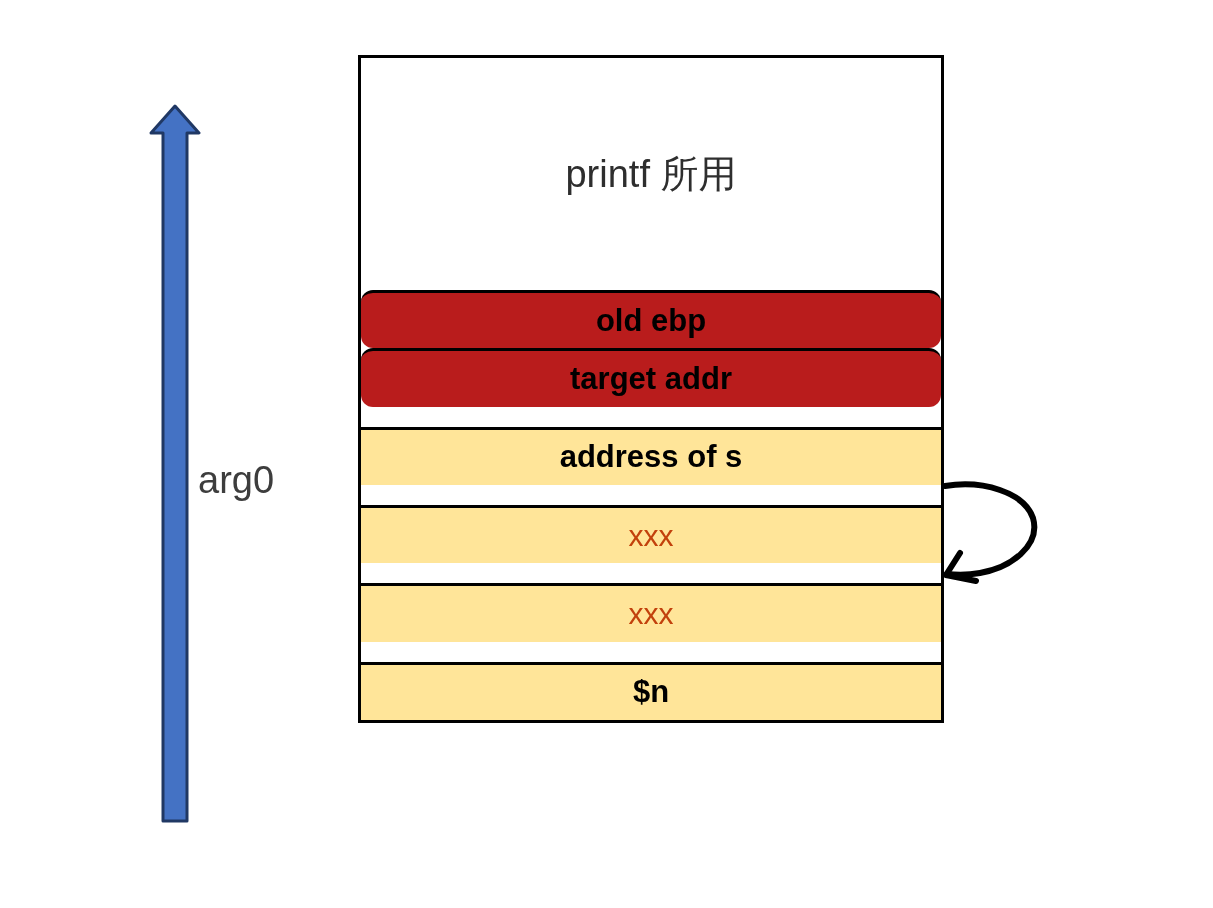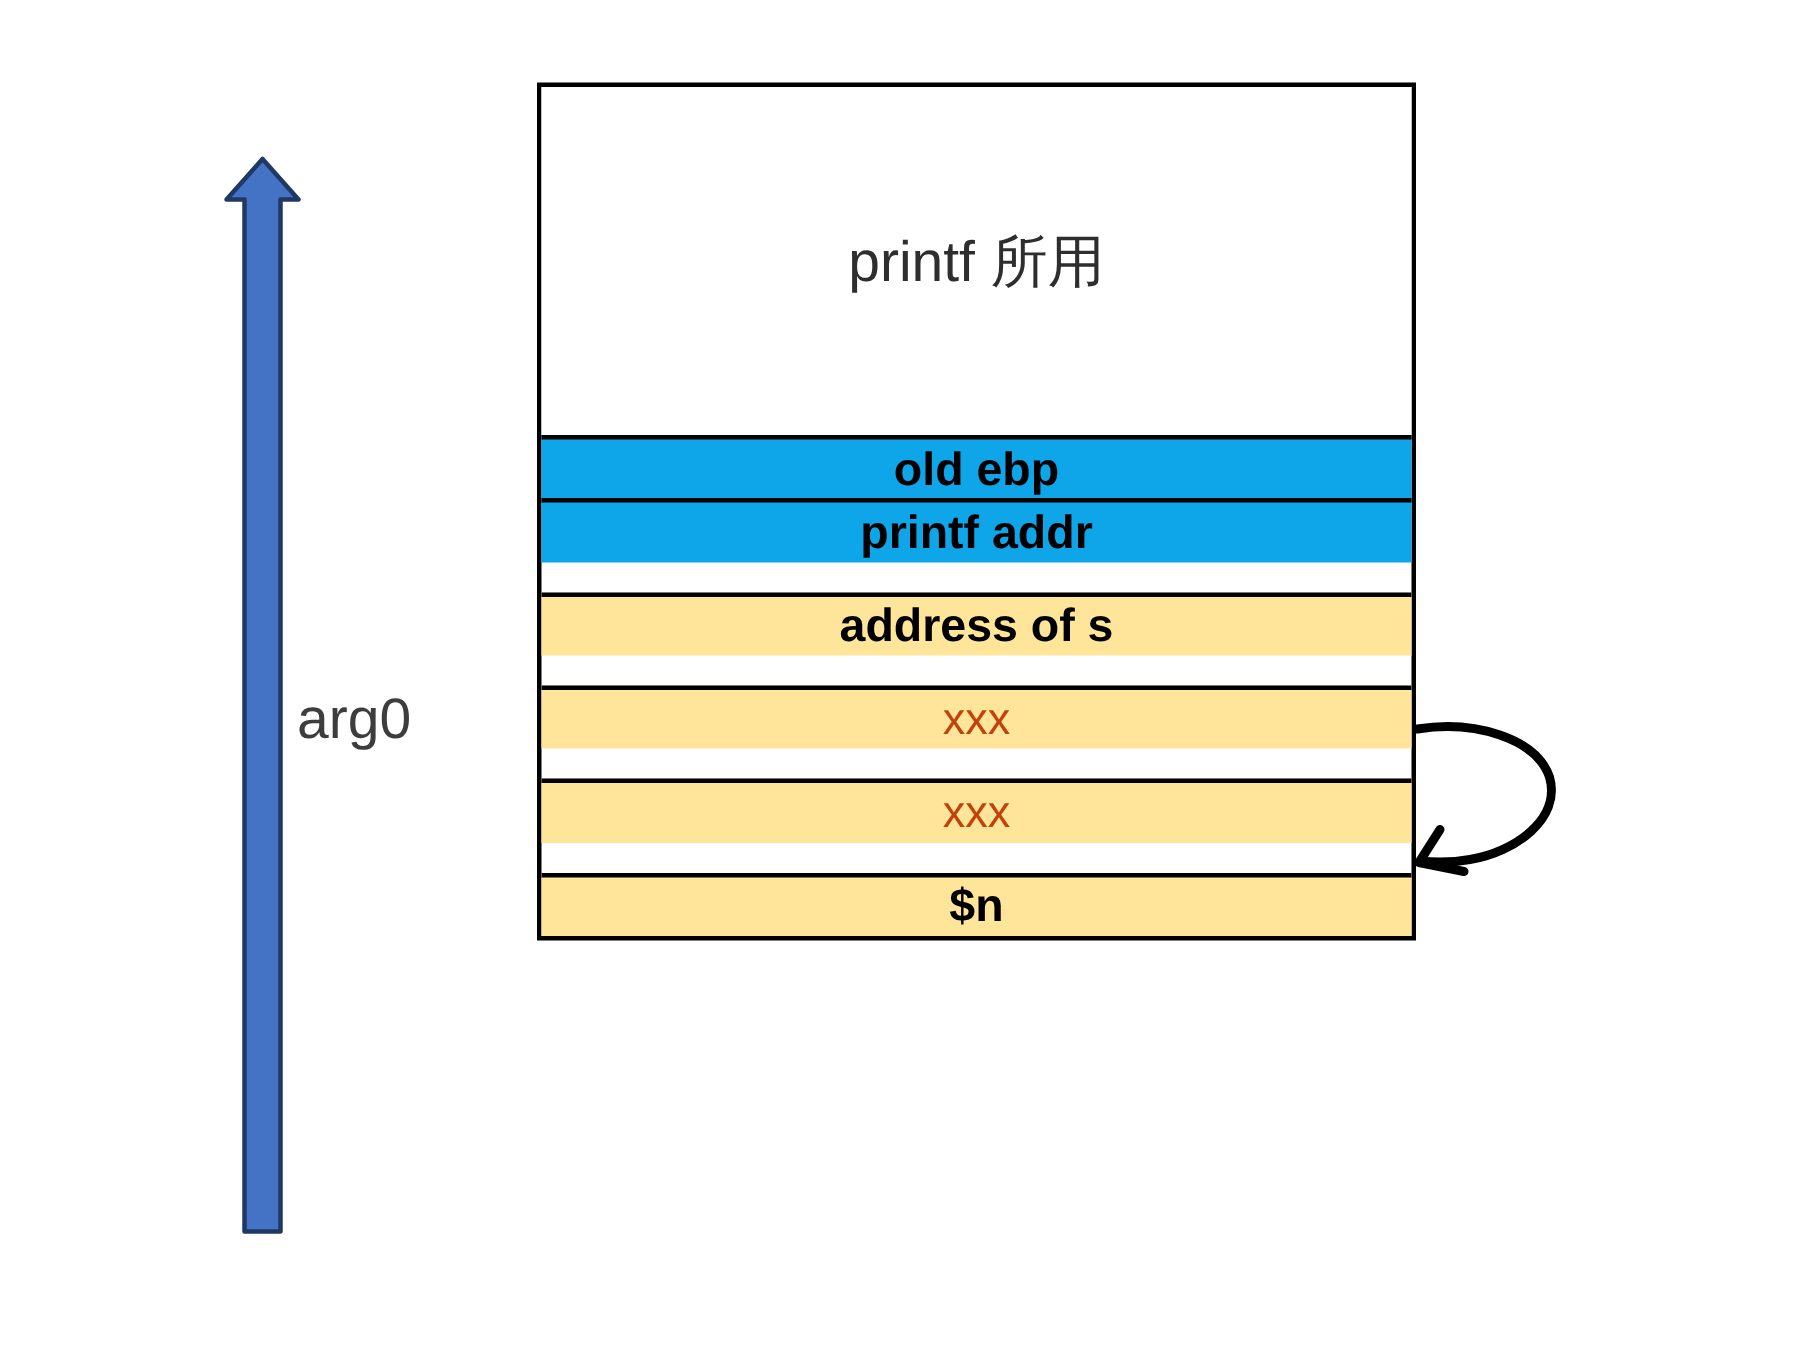--- a/index.html
+++ b/index.html
@@ -36,21 +36,21 @@
   }
   .side-label.arg0 { left: 198px; top: 461px; }
   .side-label.arg1 { left: 198px; top: 540px; }
 
   
   .stack {
     position: absolute;
     left: 358px;
     top: 55px;
     width: 586px;
-    height: 572px;
+    height: 668px;
     border: 3px solid #000;
     box-sizing: border-box;
     display: flex;
     flex-direction: column;
     background: #ffffff;
   }
   .cell {
     display: flex;
     align-items: center;
     justify-content: center;
@@ -62,21 +62,21 @@
   }
   .cell.header {
     border-top: none;
     flex: 0 0 232px;
     font-weight: normal;
     font-size: 38px;
     color: #2e2e2e;
     background: #ffffff;
   }
   .cell.row { flex: 1 1 0; }
-  .cell.green  { background: #0ea5e9; }
+  .cell.green  { background: #b91c1c; border-radius: 12px; }
   .cell.yellow { background: #FFE599; margin-top: 20px; }
   .cell.normal { font-weight: normal; font-size: 30px; color: #c2410c; }
 
   
   .loop-arrow {
     position: absolute;
     left: 938px;
     top: 468px;
     width: 125px;
     height: 130px;
@@ -89,21 +89,21 @@
 
   <svg class="up-arrow" viewBox="0 0 60 725" xmlns="http://www.w3.org/2000/svg">
     <polygon points="30,6 54,33 42,33 42,721 18,721 18,33 6,33" stroke="#203864" stroke-width="3" stroke-linejoin="round" fill="#4472C4"></polygon>
   </svg>
 
   <div class="side-label arg0">arg0</div>
 
   <div class="stack">
     <div class="cell header">printf 所用</div>
     <div class="cell row green">old ebp</div>
-    <div class="cell row green">printf addr</div>
+    <div class="cell row green">target addr</div>
     <div class="cell row yellow">address of s</div>
     <div class="cell row yellow normal">xxx</div>
     <div class="cell row yellow normal">xxx</div>
     <div class="cell row yellow">$n</div>
   </div>
 
   <svg class="loop-arrow" viewBox="0 0 125 130" xmlns="http://www.w3.org/2000/svg">
     <path d="M 7 18 C 45 12, 86 24, 95 50 C 103 78, 72 100, 42 105 C 31 107, 18 107, 9 106" fill="none" stroke="#000" stroke-width="6" stroke-linecap="round" stroke-linejoin="round"></path>
     <path d="M 8 107 L 22 85 M 8 107 L 38 113" fill="none" stroke="#000" stroke-width="6" stroke-linecap="round" stroke-linejoin="round"></path>
   </svg>

